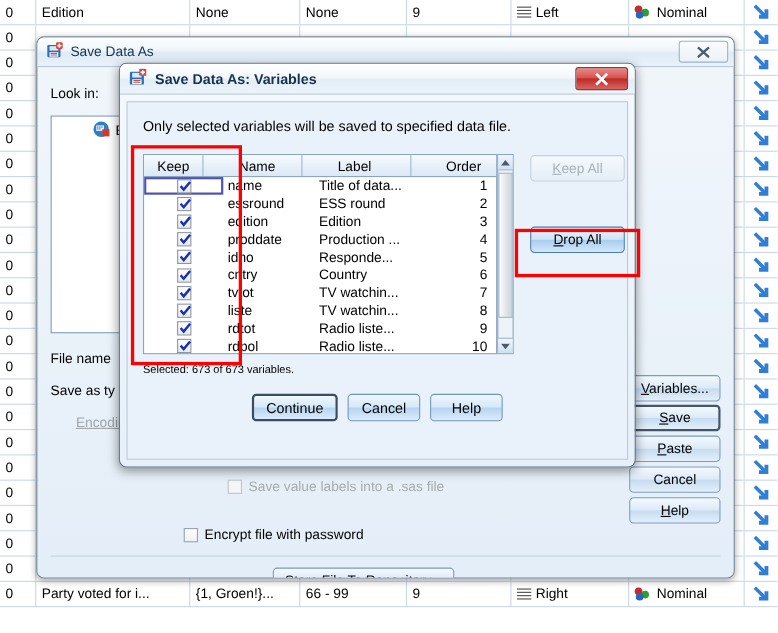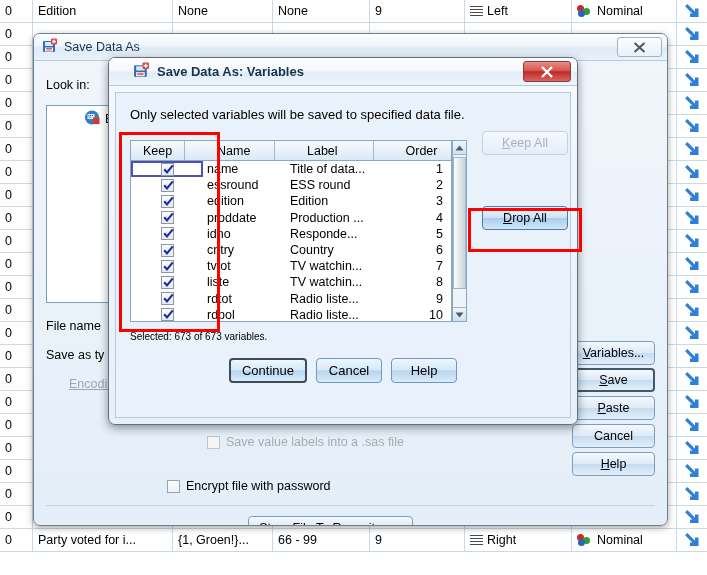--- a/index.html
+++ b/index.html
@@ -150,21 +150,21 @@
     position: absolute; left: 108px; top: 57px; width: 470px; height: 368px;
     border: 1px solid #5e7082; border-radius: 7px;
     background: linear-gradient(#f4f9fd, #e6f0f9);
     box-shadow: 0 3px 10px rgba(0,0,0,0.42);
     overflow: hidden;
   }
   #varDlgTitle {
     height: 28px;
     background: linear-gradient(#ffffff 0%, #f3f8fc 45%, #e3edf6 55%, #edf4fb 100%);
     border-bottom: 1px solid #b6c9da;
-    display:flex; align-items:center; padding-left: 24px;
+    display:flex; align-items:center; padding-left: 8px;
     position: relative;
   }
   #varDlgTitle .t { font-size: 13px; font-weight: bold; color:#15334f; margin-left: 7px; }
   #varClose {
     position:absolute; right: 6px; top: 3px; width: 48px; height: 21px;
     border: 1px solid #8d3b3b; border-radius: 3px;
     background: linear-gradient(#e98b88 0%, #d75450 45%, #bf2b27 52%, #d76662 100%);
     display:flex; align-items:center; justify-content:center;
   }
 
@@ -229,21 +229,21 @@
   .vbtn.on {
     border: 1px solid #4b7bab;
     background: linear-gradient(#e9f4fd 0%, #cfe3f6 48%, #a9cdee 52%, #d2e7f9 100%);
     color:#000;
   }
   .vbtn.off {
     border: 1px solid #c3d2de;
     background: linear-gradient(#f4f9fd, #e5eef7);
     color: #aab2ba;
   }
-  #btnKeepAll     { top: 38px; }
+  #btnKeepAll     { top: 48px; }
   #btnVisibleOnly { top: 78px; }
   #btnDropAll     { top: 113px; }
 
   #selectedText { position:absolute; left: 14px; top: 238px; font-size:10px; color:#000; }
 
   #varFooter { position:absolute; left: 0; right: 0; top: 265px; display:flex; justify-content:center; gap: 9px; }
   .fbtn {
     min-width: 66px; height: 25px; padding: 0 11px;
     border: 1px solid #6f97bf; border-radius: 4px;
     background: linear-gradient(#eef7fe 0%, #d6e8f8 48%, #b6d4f0 52%, #dbecfb 100%);

